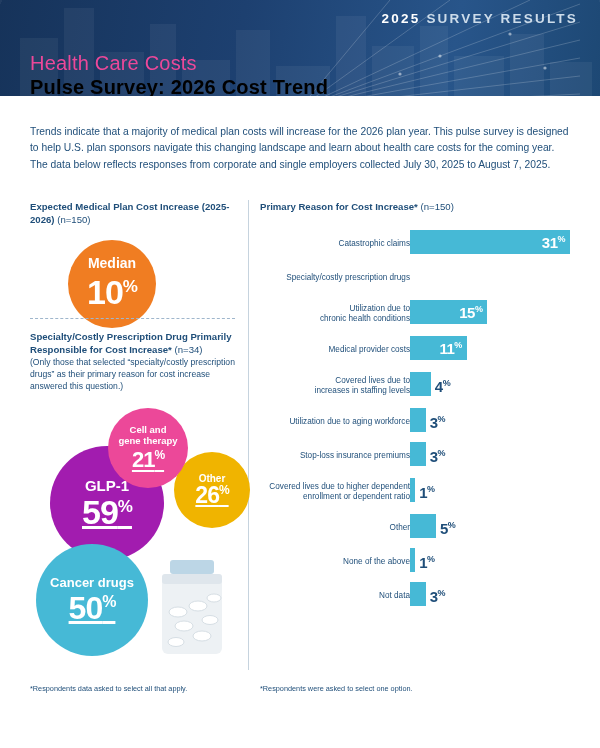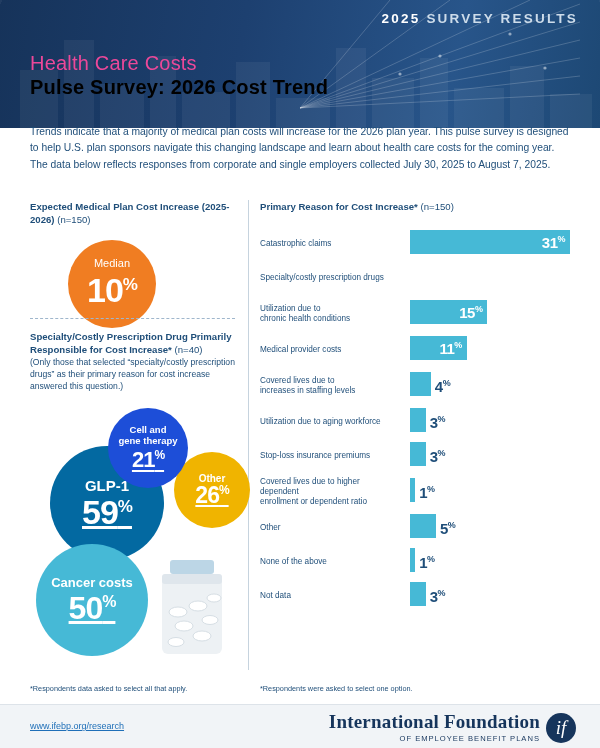--- a/index.html
+++ b/index.html
@@ -8,21 +8,21 @@
     font-family: "Liberation Sans", sans-serif;
     background: #ffffff;
     position: relative;
     overflow: hidden;
   }
   .page { position: relative; width: 600px; height: 748px; background:#fff; }
 
   
   .header {
     position: relative;
-    height: 128px;
+    height: 96px;
     background: linear-gradient(100deg, #1b3a63 0%, #1f4472 45%, #2a5somewhere 60%, #24507f 100%);
     overflow: hidden;
   }
   .header-bg {
     position:absolute; inset:0;
     background:
       linear-gradient(115deg, rgba(255,255,255,0.05) 0 2px, transparent 2px 40px),
       linear-gradient(255deg, rgba(255,255,255,0.04) 0 1px, transparent 1px 26px),
       linear-gradient(100deg, #16335a 0%, #1d4070 40%, #28558a 75%, #1d4874 100%);
   }
@@ -59,69 +59,69 @@
   .sec-title .n { font-weight:normal; }
   .sub-note { color:#1f4e79; font-size:8.6px; line-height:12px; font-weight:normal; }
 
   .median-wrap { position:relative; height:96px; margin-top:10px; }
   .median-circle {
     position:absolute; left:38px; top:4px;
     width:88px; height:88px; border-radius:50%;
     background:#f07d22; color:#fff;
     display:flex; flex-direction:column; align-items:center; justify-content:center;
   }
-  .median-label { font-size:11px; font-weight:normal; margin-top:-4px;}
+  .median-label { font-size:14px; font-weight:bold; margin-top:-4px;}
   .median-val { font-size:34px; font-weight:bold; line-height:32px; letter-spacing:-1px;}
   .median-val sup { font-size:17px; vertical-align:super; font-weight:bold;}
 
   .divider {
     position:absolute; left:30px; top:318px; width:205px;
     border-top:1px dashed #9fb6cc;
   }
 
   .col-left2 { position:absolute; left:30px; top:330px; width:205px; }
 
   
   .bubbles { position:relative; width:232px; height:260px; margin-top:10px; margin-left:-8px; }
   .bub { position:absolute; border-radius:50%; color:#fff; text-align:center;
          display:flex; flex-direction:column; align-items:center; justify-content:center; line-height:1;}
   .bub .lbl { font-weight:bold; }
   .bub .val { font-weight:bold; letter-spacing:-1px;text-decoration:underline; }
   .bub .val sup { vertical-align:super; font-weight:bold; }
 
-  .bub-cell { left:86px; top:6px; width:80px; height:80px; background:#1d4ed8; z-index:4;}
+  .bub-cell { left:86px; top:6px; width:80px; height:80px; background:#ec4899; z-index:4;}
   .bub-cell .lbl { font-size:9.5px; line-height:11px; }
   .bub-cell .val { font-size:22px; margin-top:3px;}
   .bub-cell .val sup { font-size:12px; }
 
   .bub-other { left:152px; top:50px; width:76px; height:76px; background:#f0b400; z-index:3;}
   .bub-other .lbl { font-size:10px; }
   .bub-other .val { font-size:23px; margin-top:0;}
   .bub-other .val sup { font-size:12px; }
 
-  .bub-glp { left:28px; top:44px; width:114px; height:114px; background:#0369a1; z-index:2;}
+  .bub-glp { left:28px; top:44px; width:114px; height:114px; background:#a21caf; z-index:2;}
   .bub-glp .lbl { font-size:15px; font-weight:bold;}
   .bub-glp .val { font-size:34px; margin-top:2px;}
   .bub-glp .val sup { font-size:17px; }
 
   .bub-cancer { left:14px; top:142px; width:112px; height:112px; background:#46b9d6; z-index:5;}
   .bub-cancer .lbl { font-size:13px; }
   .bub-cancer .val { font-size:32px; margin-top:3px;}
   .bub-cancer .val sup { font-size:16px; }
 
   
   .bottle { position:absolute; left:126px; top:152px; width:96px; height:104px; z-index:1;}
 
   
   .vline { position:absolute; left:248px; top:200px; width:1px; height:470px; background:#c6d3de; }
   .col-right { position:absolute; left:260px; top:200px; width:310px; }
   .chart { margin-top:14px; }
   .row { display:flex; align-items:center; height:34px; }
   .row-label {
-    width:150px; text-align:left; padding-right:12px;
+    width:150px; text-align:right; padding-right:0;
     color:#1f4e79; font-size:8.2px; line-height:10px;
   }
   .bar-area { position:relative; flex:1; height:28px; }
   .bar {
     height:24px; background:#46b9d6; display:flex; align-items:center;
     justify-content:flex-end; color:#fff; padding-right:5px; font-weight:bold;
   }
   .bar .pct { font-size:15px; letter-spacing:-.5px;}
   .bar .pct sup { font-size:9px; vertical-align:super;}
   .bar.outside { justify-content:flex-start; }
@@ -209,21 +209,21 @@
         <div class="median-val"><span>10</span><sup>%</sup></div>
       </div>
     </div>
   </div>
 
   <div class="divider"></div>
 
   <div class="col-left2">
     <div class="sec-title">
       <span>Specialty/Costly Prescription Drug Primarily Responsible for Cost Increase*</span>
-      <span class="n">(n=40)</span>
+      <span class="n">(n=34)</span>
     </div>
     <div class="sub-note">(Only those that selected “specialty/costly prescription drugs” as their primary reason for cost increase answered this question.)</div>
 
     <div class="bubbles">
 
       <svg class="bottle" viewBox="0 0 96 104">
         <rect x="22" y="6" width="44" height="14" rx="3" fill="#bcd6e6"></rect>
         <rect x="14" y="20" width="60" height="80" rx="6" fill="#edf1f4"></rect>
         <rect x="14" y="20" width="60" height="10" rx="3" fill="#dfe6ec"></rect>
         <g fill="#ffffff" stroke="#d6dee4" stroke-width="1">
@@ -246,21 +246,21 @@
         <div class="lbl">Cell and<br>gene therapy</div>
         <div class="val">21<sup>%</sup></div>
       </div>
 
       <div class="bub bub-other">
         <div class="lbl">Other</div>
         <div class="val">26<sup>%</sup></div>
       </div>
 
       <div class="bub bub-cancer">
-        <div class="lbl">Cancer costs</div>
+        <div class="lbl">Cancer drugs</div>
         <div class="val">50<sup>%</sup></div>
       </div>
     </div>
   </div>
 
   <div class="vline"></div>
 
   <div class="col-right">
     <div class="sec-title">
       <span>Primary Reason for Cost Increase*</span>
@@ -355,24 +355,14 @@
           <span class="bar-outside-label" style="left:12.3%">3<sup>%</sup></span>
         </div>
       </div>
 
     </div>
   </div>
 
   <div class="fn-left">*Respondents data asked to select all that apply.</div>
   <div class="fn-right">*Respondents were asked to select one option.</div>
 
-  <div class="footer">
-    <a class="footer-url" href="#">www.ifebp.org/research</a>
-    <div class="logo">
-      <div style="position:relative; padding-right:36px;">
-        <div class="logo-l1">International Foundation</div>
-        <div class="logo-l2">OF EMPLOYEE BENEFIT PLANS</div>
-        <div class="logo-mark">if</div>
-      </div>
-    </div>
-  </div>
 
 </div>
 
 </body></html>

